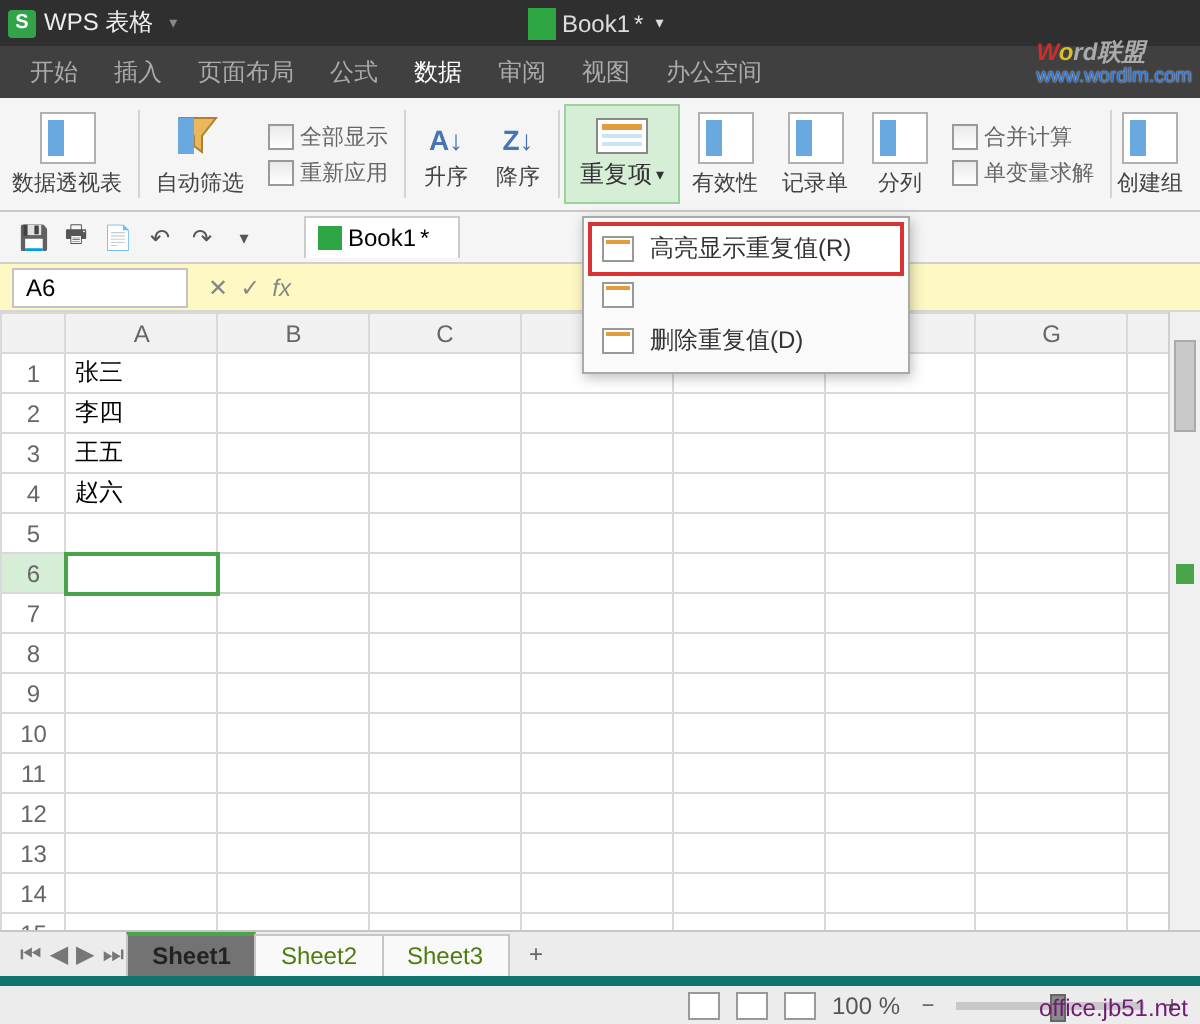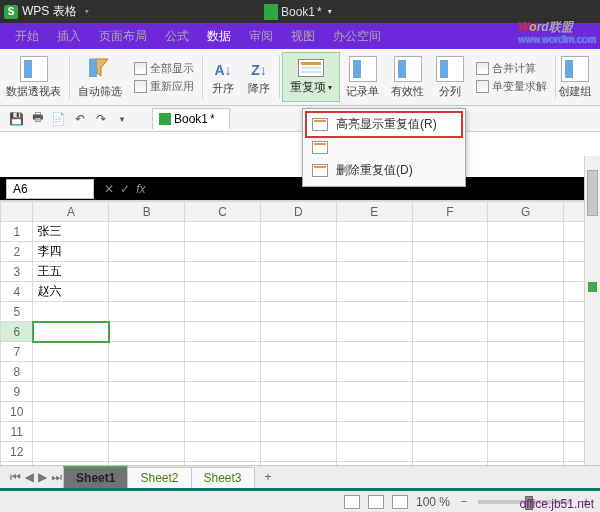--- a/index.html
+++ b/index.html
@@ -6,64 +6,64 @@
   body { background: #fff; overflow: hidden; width: 600px; height: 512px; }
   .titlebar { display:flex; align-items:center; background:#2f2f2f; height:23px; color:#eee; padding:0 4px; position:relative;}
   .app-logo { width:14px; height:14px; background:#33a34a; display:flex; align-items:center; justify-content:center; color:#fff; font-size:10px; font-weight:bold; border-radius:2px; margin-right:4px;}
   .titlebar .app-name { color:#eee; font-size:12px; white-space:nowrap;}
   .dd { width:12px; height:14px; margin-left:4px; color:#888; display:flex; align-items:center; justify-content:center; font-size:8px;}
   .book-icon { width:14px; height:16px; background:#2fa644; margin-right:3px;}
   .doc-tab { position:absolute; left:264px; display:flex; align-items:center; color:#ddd;}
   .watermark { position:absolute; right:4px; top:17px; font-size:15px; font-weight:bold; font-style:italic;}
   .watermark .w1{color:#d82929}.watermark .w2{color:#dcbe26}.watermark .w3{color:#aaa}
   .watermark .url{font-size:10px; color:#2274e2; display:block; text-align:right; font-style:normal; font-weight:normal; text-shadow:0 0 1px #fff; margin-top:-2px}
-  .tabbar { background:#6d28d9; height:26px; display:flex; padding:0 6px; align-items:flex-end;}
+  .tabbar { background:#404040; height:26px; display:flex; padding:0 6px; align-items:flex-end;}
   .tab { color:#aaa; padding:5px 9px; cursor:pointer; position:relative; top:1px;}
   .tab.active { color:#fff; }
   .tab.active::after { content:""; position:absolute; left:4px; right:4px; bottom:-1px; height:2px; background:#4aa54a;}
   .ribbon { background:#f5f5f5; height:57px; border-bottom:1px solid #c9c9c9; display:flex; align-items:center; position:relative;}
   .rgrp { display:flex; flex-direction:column; align-items:center; padding:0 6px; height:100%; justify-content:center; color:#444; white-space:nowrap;}
   .rgrp.icon-big .ric { width:28px; height:26px; border:1px solid #b0b0b0; background:#fff; margin-bottom:2px; position:relative;}
   .rgrp.icon-big .ric::before { content:""; position:absolute; left:3px; top:3px; width:8px; height:18px; background:#6aa9e0;}
   .rgrp .lbl { font-size:11px;text-align:right; }
   .small-stack { display:flex; flex-direction:column; gap:3px; padding:16px 6px; justify-content:center; align-items:flex-start; color:#666; height:100%;}
   .small-stack span { display:flex; align-items:center; gap:3px; font-size:11px; white-space:nowrap;}
   .min-ic { width:13px; height:13px; border:1px solid #999; display:inline-block; background:linear-gradient(#e9e9e9,#fff);}
   .dupli-btn { display:flex; flex-direction:column; align-items:center; justify-content:center; background:#d6edd6; border:1px solid #9cd19c; width:58px; height:50px; color:#333;}
   .dup-ic { width:26px; height:18px; background:#fff; border:1px solid #888; position:relative; margin-bottom:2px;}
   .dup-ic::before{content:"";position:absolute;left:2px;top:2px;right:2px;height:3px;background:#e29c3c;}
   .dup-ic::after{content:"";position:absolute;left:2px;bottom:2px;right:2px;height:7px;background:repeating-linear-gradient(#cce3f5 0 2px,#fff 2px 4px);}
   .vsep { width:1px; background:#d4d4d4; height:44px; margin:0 2px;}
-  .dropdown-menu { position:absolute; left:302px; top:108px; width:164px; background:#fafafa; border:1px solid #aaa; box-shadow:1px 2px 6px rgba(0,0,0,.25); padding:3px; z-index:50;}
+  .dropdown-menu { position:absolute; left:291px; top:108px; width:164px; background:#fafafa; border:1px solid #aaa; box-shadow:1px 2px 6px rgba(0,0,0,.25); padding:3px; z-index:50;}
   .menu-item { display:flex; align-items:center; padding:4px 6px; gap:8px; color:#333;}
   .menu-item.hl { background:#fff; outline:2px solid #d83434; outline-offset:-1px;}
   .mi-ic { width:16px; height:13px; border:1px solid #999; background:#fff; position:relative; flex-shrink:0;}
   .mi-ic::before{content:"";position:absolute;left:1px;right:1px;top:1px;height:2px;background:#e29c3c;}
   .qat { background:#f5f5f5; border-bottom:1px solid #d0d0d0; height:26px; display:flex; align-items:center; padding:0 8px; position:relative;}
   .qat .qb { width:18px; height:18px; margin-right:3px; display:flex; align-items:center; justify-content:center; color:#555; font-size:12px;}
   .qat .doct { position:absolute; left:152px; display:flex; align-items:center; padding:3px 14px 3px 6px; background:#fff; border-top:1px solid #ccc; border-left:1px solid #ccc; border-right:1px solid #ccc;}
-  .namebox-row { height:24px; display:flex; align-items:center; background:#000000; border-bottom:1px solid #d6d6d6;margin-top:45px;}
+  .namebox-row { height:24px; display:flex; align-items:center; background:#fef9c3; border-bottom:1px solid #d6d6d6;}
   .namebox { width:88px; border:1px solid #c3c3c3; height:20px; margin:0 6px; padding:0 6px; display:flex; align-items:center; background:#fff; font-size:12px;}
   .fx-tools { display:flex; gap:6px; color:#888; margin-left:4px; align-items:center;}
   .grid-wrap { position:relative; height:329px; overflow:hidden; background:#fff;}
   table.grid { border-collapse:collapse; table-layout:fixed; width:640px;}
   table.grid th, table.grid td { border:1px solid #d9d9d9; height:20px; font-size:12px; font-weight:normal; background:#fff; overflow:hidden;}
   table.grid th { background:#f1f1f1; color:#666; text-align:center;}
   th.rh { width:30px; background:#f1f1f1; color:#666; text-align:center;}
   th.col-a { background:#d6edd6; border-bottom-color:#3a9a3a;}
   td.rowhead { background:#f1f1f1; color:#666; text-align:center; width:30px;}
   td.rowhead.sel { background:#d6edd6; border-right-color:#3a9a3a;}
   td.cell { padding:0 4px; text-align:left;}
   .sel-cell { outline:2px solid #49a349; outline-offset:-1px; background:#fff;}
   .sheet-tabs { position:absolute; left:0; right:0; bottom:24px; height:23px; background:#ececec; border-top:1px solid #c6c6c6; display:flex; align-items:center; padding-left:8px;}
   .sheet-tabs .nav { color:#777; padding:0 2px; font-size:12px;}
   .stab { padding:3px 12px; background:#f9f9f9; border:1px solid #c6c6c6; border-bottom:none; margin-left:-1px; font-size:12px; color:#4d7c0f;}
   .stab.active { background:#737373; color:#222; border-top:2px solid #4aa54a; font-weight:bold;}
   .addtab { padding:3px 10px; color:#666;}
-  .status { position:absolute; left:0; right:0; bottom:0; height:24px; background:#ececec; border-top:3px solid #0f766e; display:flex; align-items:center; justify-content:flex-end; padding:0 8px; color:#555; gap:8px;}
+  .status { position:absolute; left:0; right:0; bottom:0; height:24px; background:#ececec; border-top:5px solid #0f766e; display:flex; align-items:center; justify-content:flex-end; padding:0 8px; color:#555; gap:8px;}
   .status .sic { width:16px; height:14px; border:1px solid #999; background:#fff;}
   .zoom-track { width:94px; height:4px; background:#c8c8c8; position:relative;}
   .zoom-track::before{content:"";position:absolute;left:47px;top:-4px;width:6px;height:12px;background:#8a8a8a;border:1px solid #666;}
   .footer-wm { position:absolute; right:6px; bottom:1px; color:#701a75; font-size:12px;}
   .vscroll { position:absolute; right:0; top:156px; width:16px; height:330px; background:#f0f0f0; border-left:1px solid #d0d0d0;}
   .vscroll .thumb { position:absolute; left:2px; right:2px; top:14px; height:46px; background:#c8c8c8; border:1px solid #aaa;}
   .vscroll .thumb2 { position:absolute; left:3px; right:3px; top:126px; height:10px; background:#4aa54a;}
 </style>
 </head>
 <body>
@@ -131,25 +131,25 @@
   <div class="vsep"></div>
   <div class="dupli-btn">
     <div class="dup-ic"></div>
     <span style="display:flex;align-items:center;gap:2px">
         <span>重复项</span>
         <span style="font-size:8px">▾</span>
       </span>
   </div>
   <div class="rgrp icon-big">
     <div class="ric"></div>
+    <span class="lbl">有效性</span>
+  </div>
+  <div class="rgrp icon-big">
+    <div class="ric"></div>
     <span class="lbl">记录单</span>
-  </div>
-  <div class="rgrp icon-big">
-    <div class="ric"></div>
-    <span class="lbl">有效性</span>
   </div>
   <div class="rgrp icon-big">
     <div class="ric"></div>
     <span class="lbl">分列</span>
   </div>
   <div class="small-stack">
     <span>
         <i class="min-ic"></i>
         <span>合并计算</span>
       </span>

